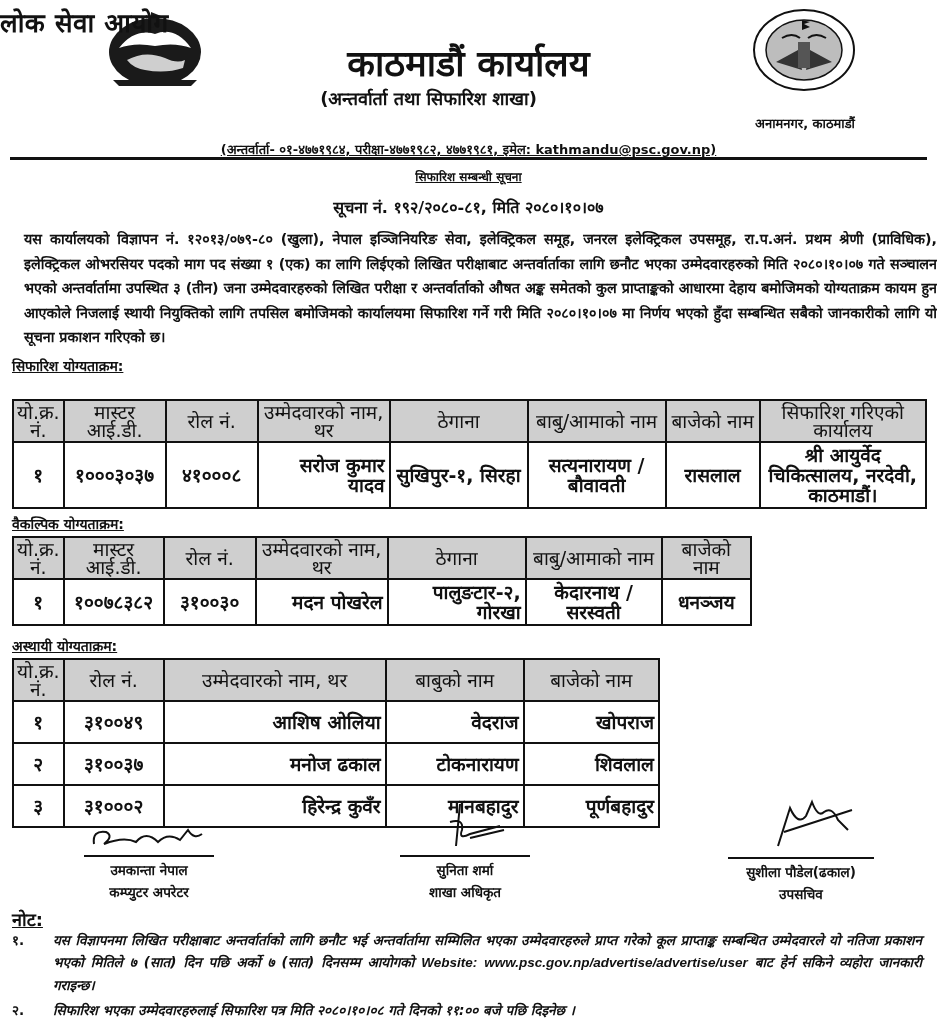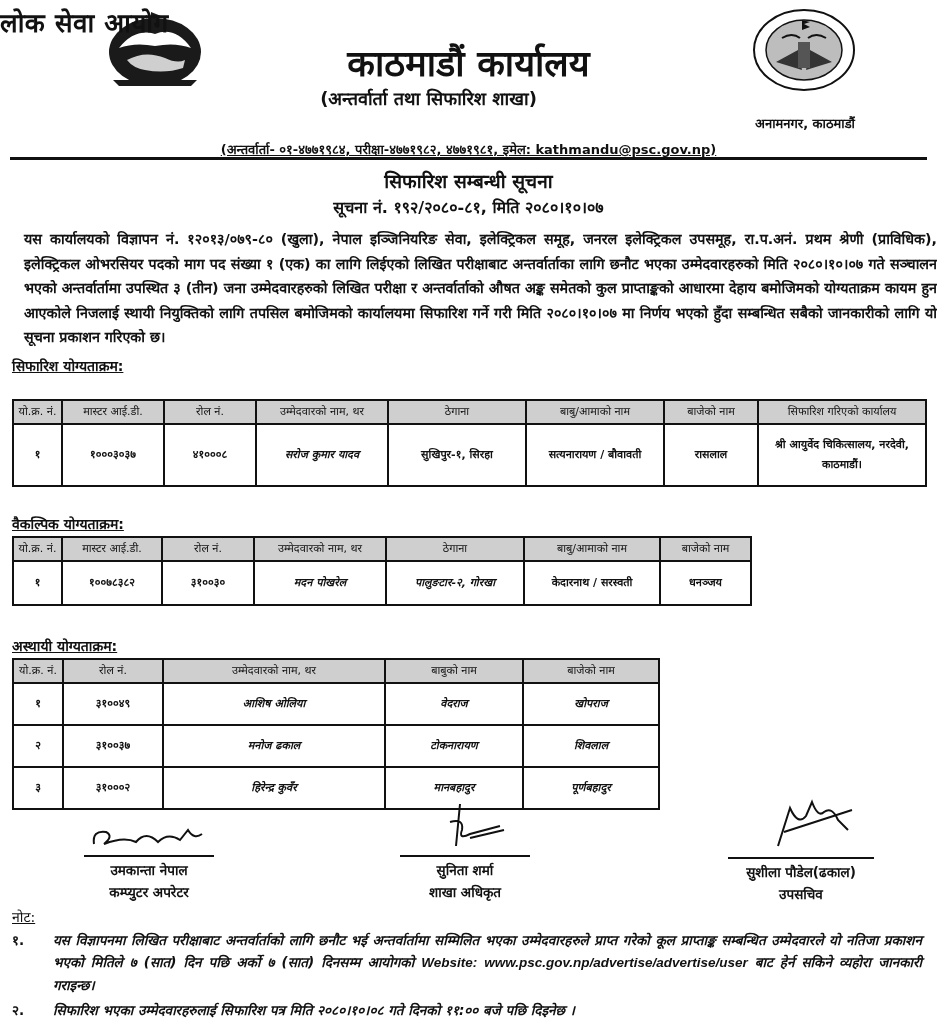--- a/index.html
+++ b/index.html
@@ -9,39 +9,39 @@
   .logo-left { position: absolute; left: 105px; top: 8px; width: 100px; height: 82px; }
   .logo-right { position: absolute; left: 752px; top: 8px; width: 104px; height: 84px; }
 
   .hdr-title1 { position: absolute; left: 0; width: 937px; top: 4px; text-align: left; font-size: 26px; font-weight: bold; letter-spacing: 0.5px; }
   .hdr-title2 { position: absolute; left: 0; width: 937px; top: 38px; text-align: center; font-size: 36px; font-weight: bold; }
   .hdr-title3 { position: absolute; left: 0; width: 857px; top: 86px; text-align: center; font-size: 18px; font-weight: bold; }
   .hdr-address { position: absolute; right: 82px; top: 114px; font-size: 13px; font-weight: bold; }
   .hdr-contact { position: absolute; left: 0; width: 937px; top: 140px; text-align: center; font-size: 13px; text-decoration: underline; font-weight: bold; }
   .hdr-rule { position: absolute; left: 10px; right: 10px; top: 157px; height: 3px; background: #111; }
 
-  .notice-title { position: absolute; left: 0; width: 937px; top: 168px; text-align: center; font-size: 19px; font-weight: bold; }
+  .notice-title { position: absolute; left: 0; width: 937px; top: 168px; text-align: center; font-size: 12px; font-weight: bold; text-decoration: underline; }
   .notice-no { position: absolute; left: 0; width: 937px; top: 196px; text-align: center; font-size: 16px; font-weight: bold; }
 
   .para { position: absolute; left: 12px; width: 913px; top: 227px; font-size: 14.3px; line-height: 24.5px; text-align: justify; font-weight: bold; margin-left: 12px; }
 
   .sec-label { position: absolute; left: 12px; font-size: 14px; font-weight: bold; text-decoration: underline; }
 
-  table.grid { position: absolute; border-collapse: collapse; font-size: 11px; }
+  table.grid { position: absolute; border-collapse: collapse; font-size: 19px; }
   table.grid th { background: #cfcfcf; font-weight: normal; border: 2px solid #111; text-align: center; padding: 2px 3px; line-height: 18px; }
   table.grid td { border: 2px solid #111; padding: 2px 4px; line-height: 20px; font-weight: bold; }
   table.grid td.c { text-align: center; }
-  table.grid td.l { text-align: center; font-style: italic; }
+  table.grid td.l { text-align: right; }
 
   .sig { position: absolute; text-align: center; font-size: 13.5px; font-weight: bold; }
   .sig .scrawl { height: 42px; }
   .sig .line { border-top: 2px solid #111; margin-bottom: 2px; }
   .sig div.t { line-height: 22px; }
 
-  .note-label { position: absolute; left: 12px; top: 907px; font-size: 14px; font-weight: normal; text-decoration: underline; }
+  .note-label { position: absolute; left: 12px; top: 907px; font-size: 18px; font-weight: bold; text-decoration: underline; }
   .note { position: absolute; left: 12px; width: 910px; font-size: 13.5px; line-height: 22px; font-weight: bold; text-align: justify; }
   .note .num { position: absolute; left: 0; top: 0; }
   .note .body { margin-left: 41px; font-style: italic; }
   .latin { font-family: "Liberation Sans", sans-serif; font-weight: bold; }
 </style>
 </head>
 <body>
 
 <svg class="logo-left" viewBox="0 0 100 82">
   <ellipse cx="50" cy="44" rx="46" ry="34" fill="#1a1a1a"></ellipse>

